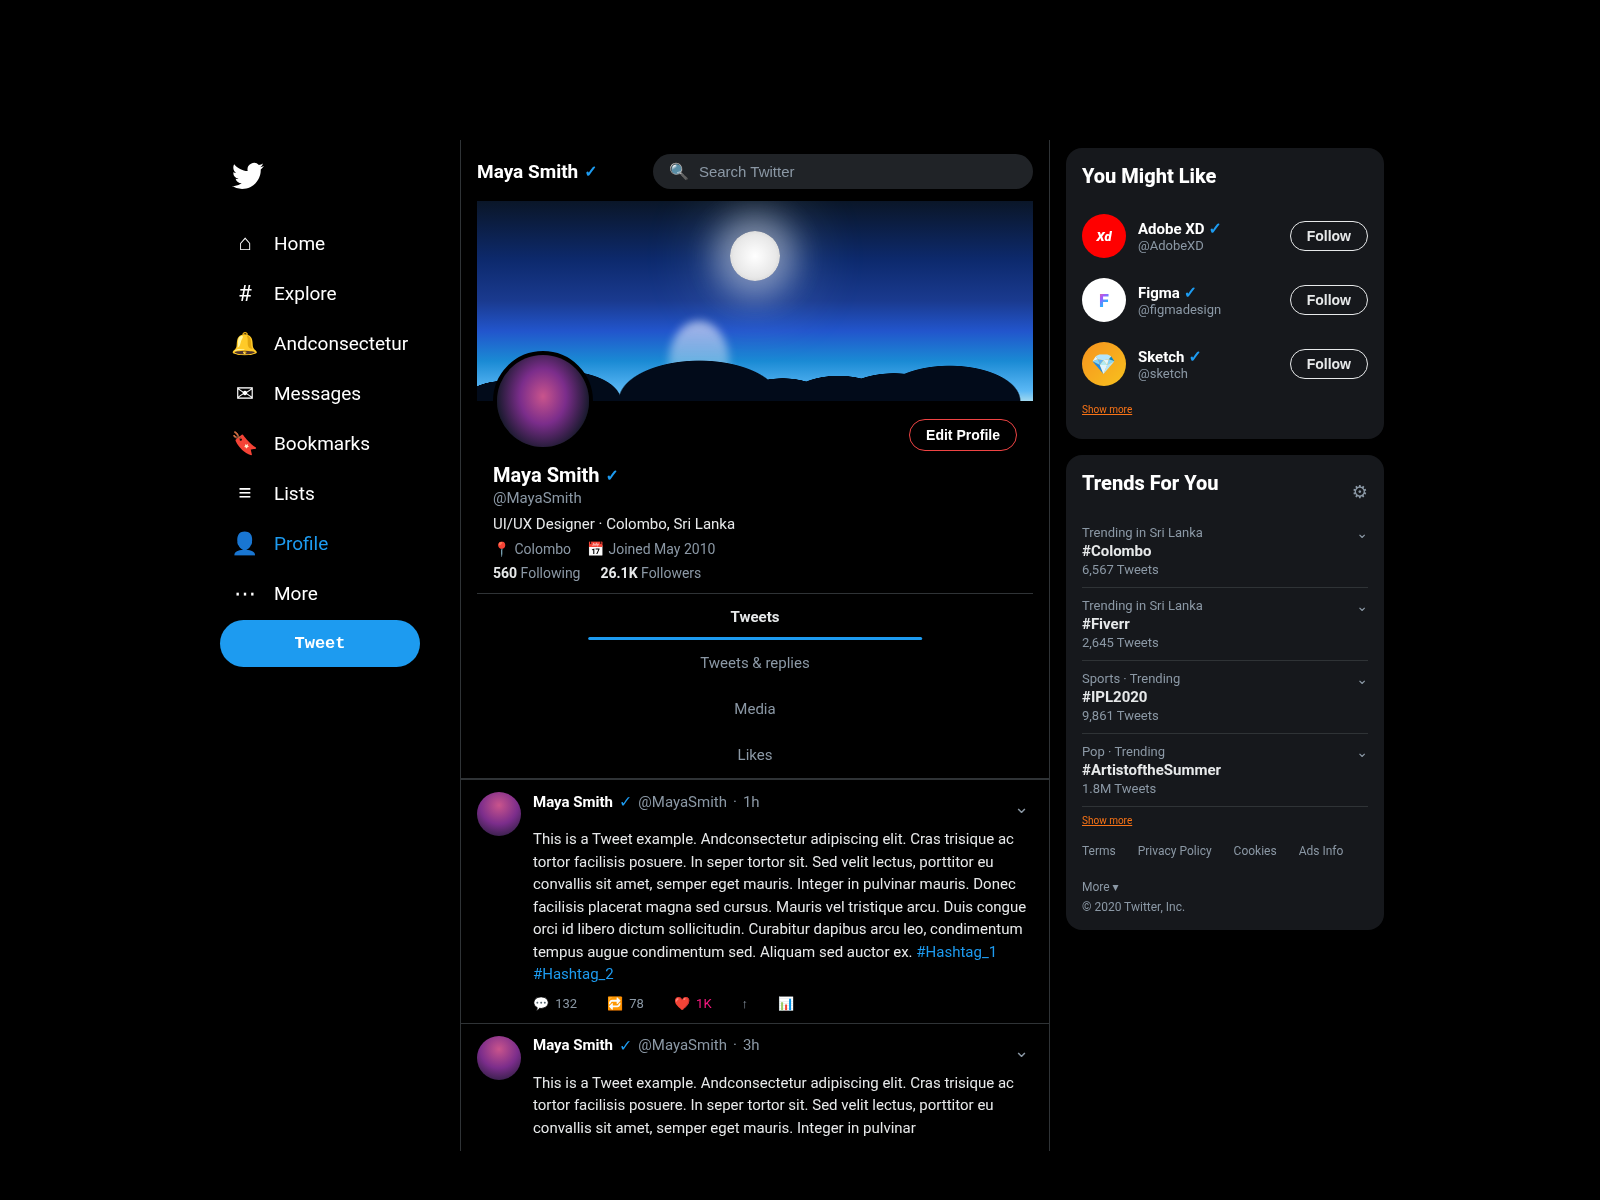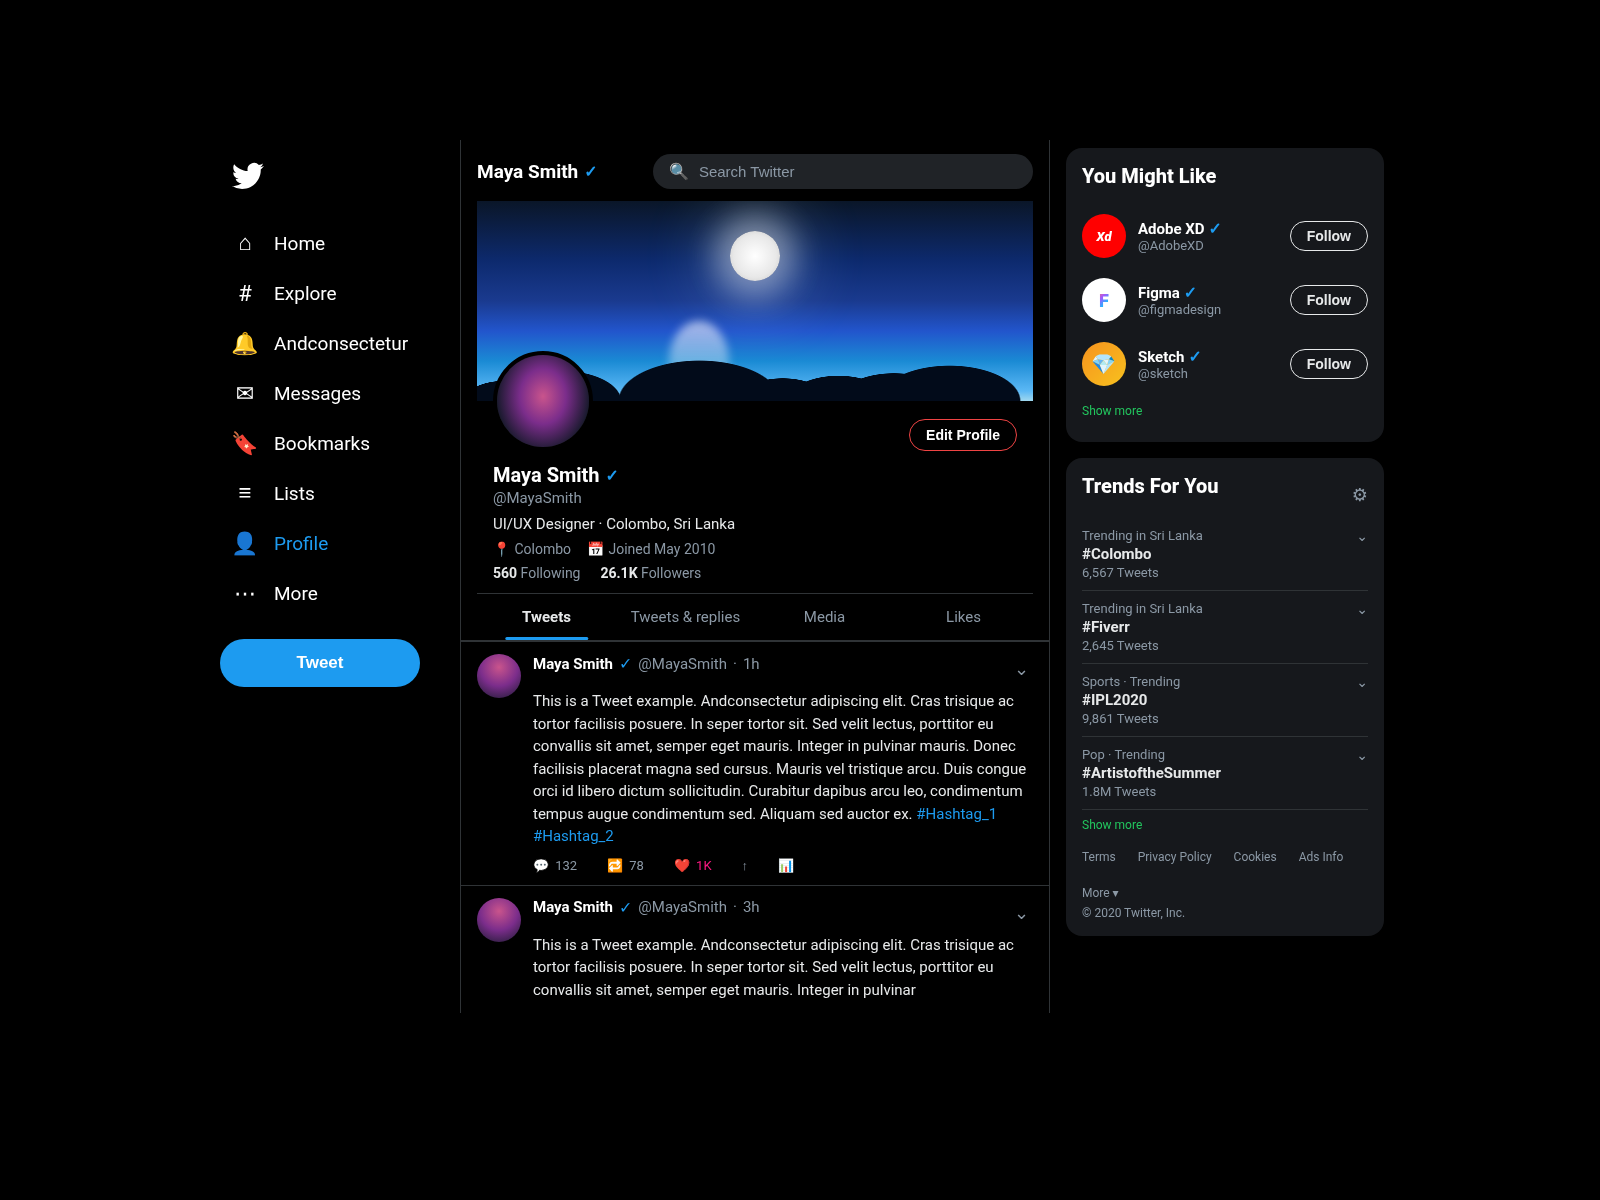--- a/index.html
+++ b/index.html
@@ -62,31 +62,32 @@
     .sidebar-item .icon {
       width: 26px;
       height: 26px;
       display: flex;
       align-items: center;
       justify-content: center;
       font-size: 22px;
     }
     .sidebar-item .label { font-size: 19px; }
     .tweet-btn {
-      margin-top: 19px;
+      margin-top: 0;
       background: #1d9bf0;
       color: #fff;
       border: none;
       border-radius: 999px;
       padding: 14px 0;
       font-size: 17px;
       font-weight: 700;
       cursor: pointer;
       width: 200px;
       text-align: center;
+      font-family: Liberation Mono, monospace;
     }
 
     
     .main {
       flex: 1;
       border-left: 1px solid #2f3336;
       border-right: 1px solid #2f3336;
       min-height: 700px;
     }
 
@@ -252,20 +253,21 @@
       font-size: 14px;
       margin-top: 8px;
     }
     .stat-num { font-weight: 700; color: #e7e9ea; }
     .stat-label { color: #8b98a5; }
 
     
     .profile-tabs {
       display: flex;
       border-top: 1px solid #2f3336;
+      flex-direction: column;
     }
     .tab {
       flex: 1;
       text-align: center;
       padding: 14px 0;
       font-size: 15px;
       color: #8b98a5;
       cursor: pointer;
       position: relative;
       font-weight: 400;
@@ -396,25 +398,26 @@
       border: 1px solid #e7e9ea;
       color: #e7e9ea;
       border-radius: 999px;
       padding: 6px 16px;
       font-size: 14px;
       font-weight: 700;
       cursor: pointer;
       white-space: nowrap;
     }
     .show-more {
-      color: #22c55e;
-      font-size: 12px;
+      color: #f97316;
+      font-size: 10px;
       cursor: pointer;
       padding: 8px 0;
       display: block;
+      text-decoration: underline;
     }
 
     
     .trends-header {
       display: flex;
       justify-content: space-between;
       align-items: center;
       margin-bottom: 4px;
     }
     .trends-settings {

